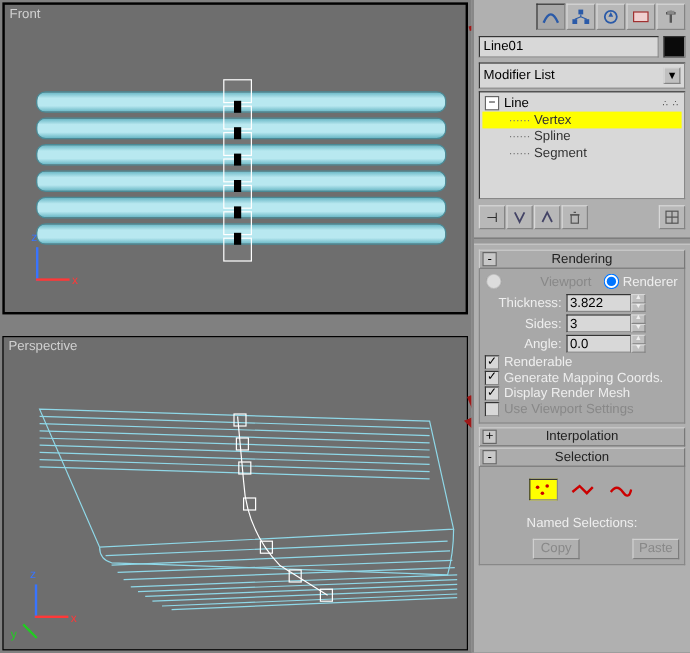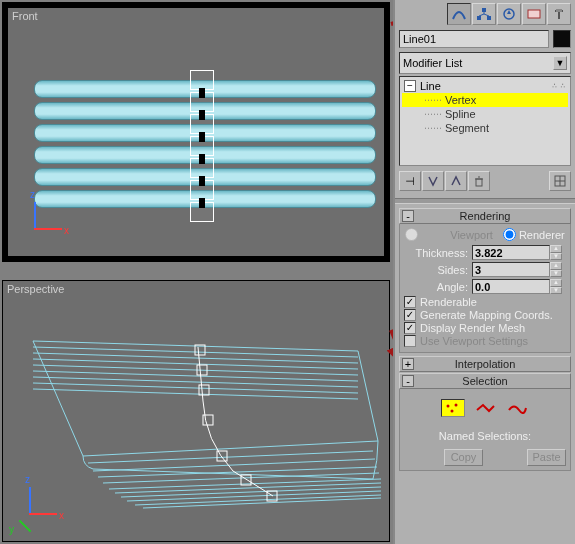--- a/index.html
+++ b/index.html
@@ -1,20 +1,20 @@
 <!DOCTYPE html>
 <html><head>
 <meta charset="utf-8">
 <style>
 * { margin: 0; padding: 0; box-sizing: border-box; font-family: "MS Sans Serif", Arial, sans-serif; font-size: 11px; }
 body { background: #808080; width: 575px; height: 544px; position: relative; overflow: hidden; }
 
 .viewport-area { position: absolute; left: 0; top: 0; width: 392px; height: 544px; }
 .viewport { position: absolute; background: #6e6e6e; border: 1px solid #000; }
-.viewport.active { border: 6px solid #000000; }
+.viewport.active { border: 2px solid #000000; }
 .viewport-label { position: absolute; top: 2px; left: 4px; color: #d0d0d0; font-size: 11px; }
 .vp-front { left: 2px; top: 2px; width: 388px; height: 260px; }
 .vp-persp { left: 2px; top: 280px; width: 388px; height: 262px; }
 
 .axis { position: absolute; bottom: 8px; left: 8px; width: 50px; height: 50px; }
 .axis .z { position: absolute; left: 18px; bottom: 18px; width: 2px; height: 28px; background: #3874ff; }
 .axis .zlbl { position: absolute; left: 14px; bottom: 48px; color: #3874ff; font-size: 10px; }
 .axis .x { position: absolute; left: 18px; bottom: 18px; width: 28px; height: 2px; background: #ff3838; }
 .axis .xlbl { position: absolute; left: 48px; bottom: 12px; color: #ff3838; font-size: 10px; }
 .axis .y { position: absolute; left: 6px; bottom: 6px; width: 16px; height: 2px; background: #22cc22; transform: rotate(45deg); }
@@ -63,21 +63,21 @@
 
 .rollout-body { margin: 0 4px; padding: 4px; background: #a8a8a8; border-left: 1px solid #888; border-right: 1px solid #888; border-bottom: 1px solid #888; color: #eee; }
 
 .radio-row { display: flex; gap: 10px; justify-content: center; margin-bottom: 4px; }
 .radio-row label { color: #eee; display: flex; align-items: center; gap: 3px; }
 .radio-row input { margin: 0; }
 .radio-row label.dim { color: #888; gap: 32px; }
 
 .spin-row { display: flex; align-items: center; margin: 2px 0; }
 .spin-row .lbl { width: 64px; text-align: right; margin-right: 4px; color: #eee; }
-.spin-row .val { width: 78px; height: 15px; background: #d8d8d8; border: 1px inset #888; color: #000; padding: 0 2px; font-size: 11px; font-weight: bold; }
+.spin-row .val { width: 54px; height: 15px; background: #d8d8d8; border: 1px inset #888; color: #000; padding: 0 2px; font-size: 11px; }
 .spin-row .spn { width: 12px; height: 15px; display: flex; flex-direction: column; }
 .spin-row .spn div { flex: 1; background: #c0c0c0; border: 1px outset #d8d8d8; font-size: 6px; text-align: center; line-height: 5px; }
 
 .chk-row { display: flex; align-items: center; margin: 1px 0; color: #eee; gap: 4px; }
 .chk-row.dim { color: #888; }
 .chk { width: 12px; height: 12px; background: #d8d8d8; border: 1px inset #888; text-align: center; line-height: 10px; font-size: 10px; color: #000; }
 
 .sel-icons { display: flex; gap: 8px; justify-content: center; padding: 6px 0; }
 .sel-ico { width: 24px; height: 18px; display: flex; align-items: center; justify-content: center; }
 

